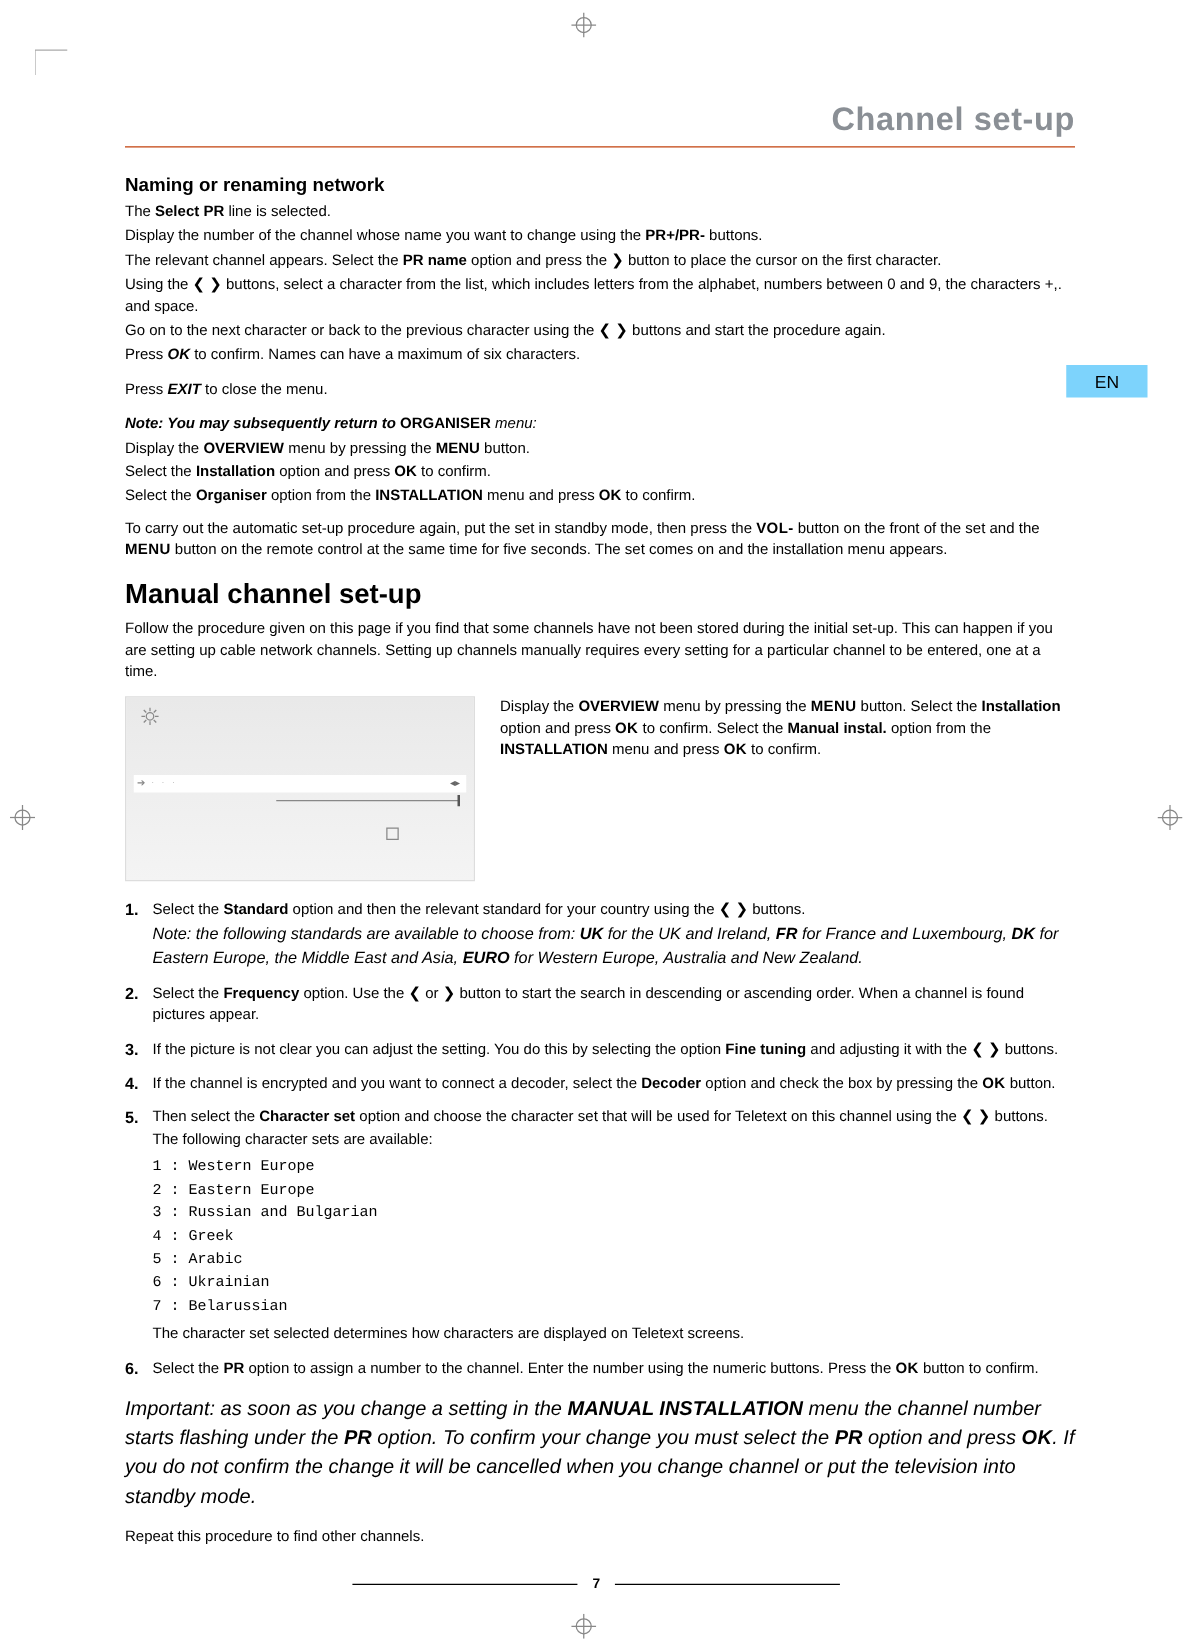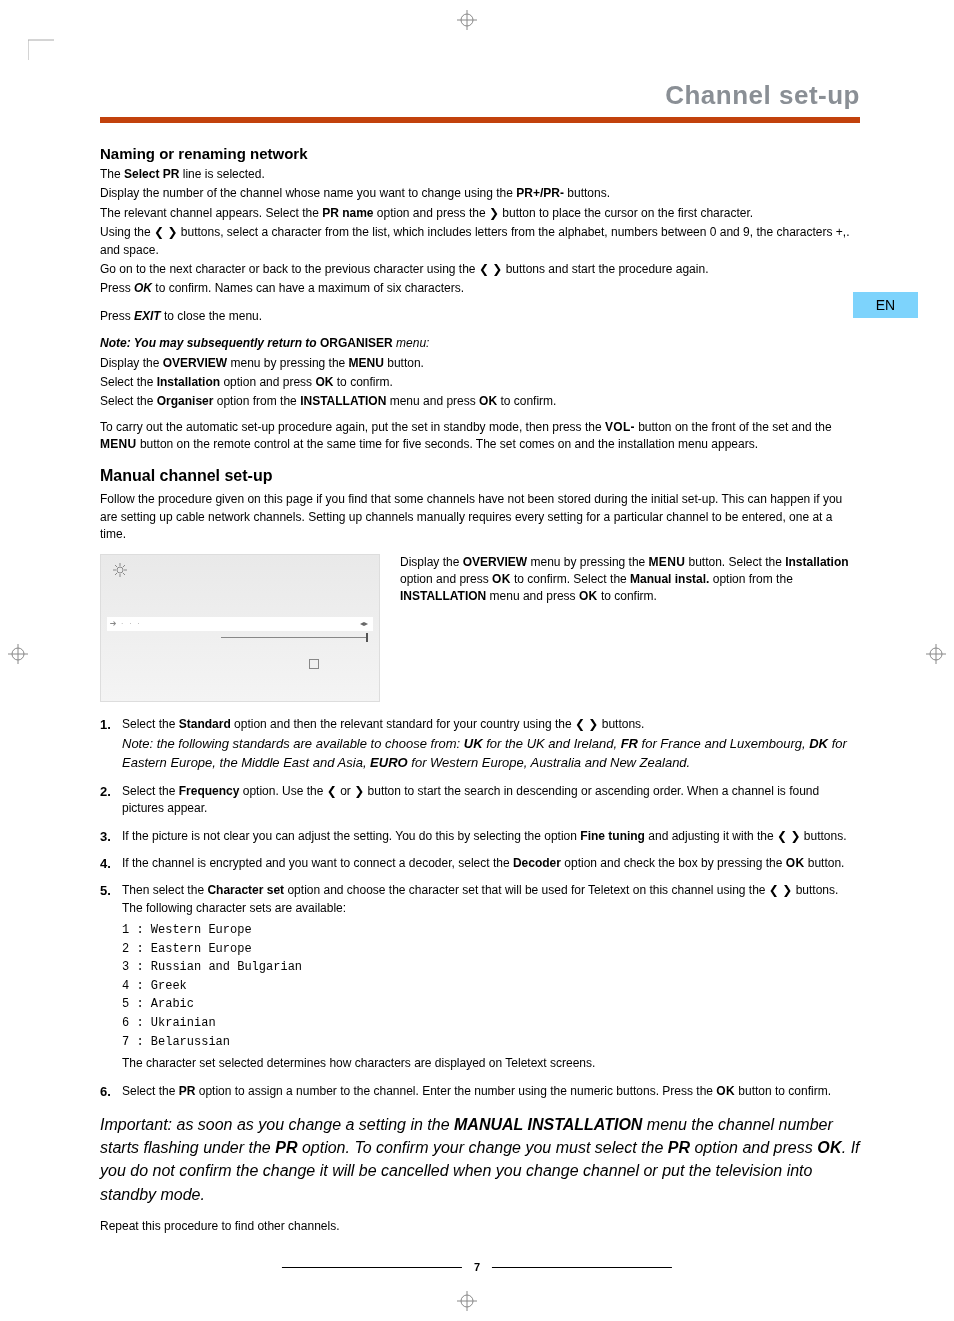--- a/index.html
+++ b/index.html
@@ -8,24 +8,24 @@
   .regmark { position: absolute; width: 20px; height: 20px; }
   .regmark svg { display: block; }
   .regtop { left: 467px; top: 10px; transform: translateX(-50%); }
   .regbot { left: 467px; bottom: 10px; transform: translateX(-50%); }
   .regl { left: 8px; top: 654px; transform: translateY(-50%); }
   .regr { right: 8px; top: 654px; transform: translateY(-50%); }
   .corner { position: absolute; width: 26px; height: 26px; }
   .corner svg { display:block; }
   .ctl { left: 28px; top: 34px; }
   .content { position: absolute; left: 100px; top: 80px; width: 760px; }
-  .header { border-bottom: 6px solid #c2410c; padding-bottom: 6px; margin-bottom: 22px; text-align: right; }
+  .header { border-bottom: 1px solid #c2410c; padding-bottom: 6px; margin-bottom: 22px; text-align: right; }
   .header h1 { font-size: 26px; font-weight: 700; color: #8a8f95; letter-spacing: 0.5px; }
   h2.section { font-size: 15px; font-weight: 700; margin-top: 6px; margin-bottom: 4px; }
-  h2.big { font-size: 16px; font-weight: 700; margin-top: 14px; margin-bottom: 6px; }
+  h2.big { font-size: 22px; font-weight: 700; margin-top: 14px; margin-bottom: 6px; }
   p, li { font-size: 12px; line-height: 1.45; }
   p { margin-bottom: 2px; }
   .para-block p + p { margin-top: 0; }
   .b { font-weight: 700; }
   .i { font-style: italic; }
   .ib { font-style: italic; font-weight: 700; }
   .sc { font-variant: small-caps; font-weight:700; letter-spacing:0.3px; }
   .en-tab { position: absolute; right: -58px; top: 212px; width: 65px; height: 26px; background: #7dd3fc; font-size: 14px; display:flex; align-items:center; justify-content:center; }
   .noteblock { margin-top: 10px; margin-bottom: 8px; }
   .midrow { display: flex; gap: 20px; margin-top: 10px; margin-bottom: 14px; }

